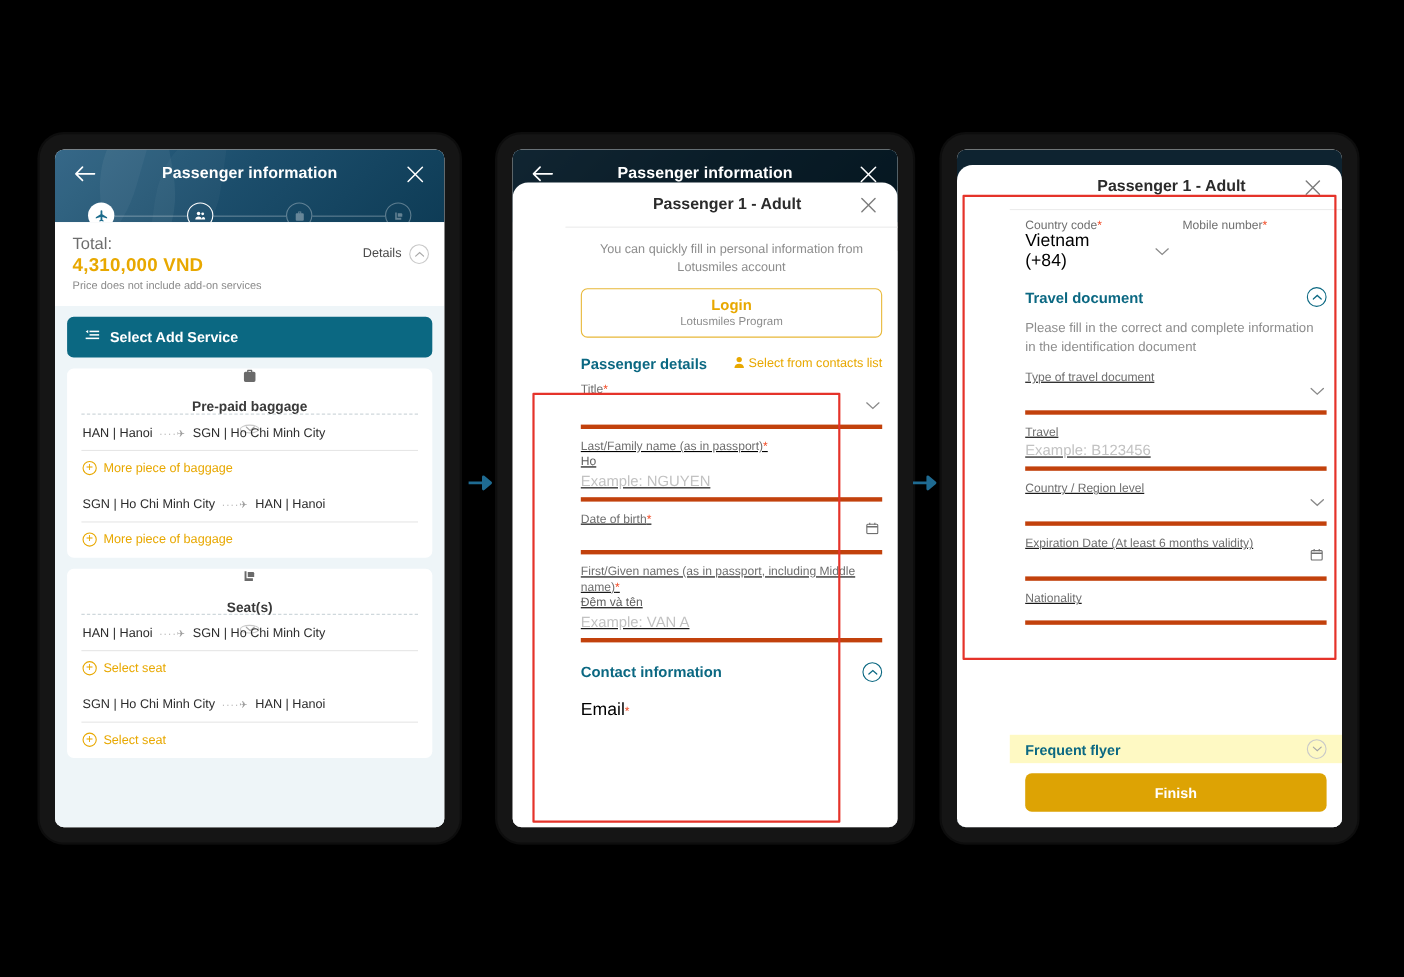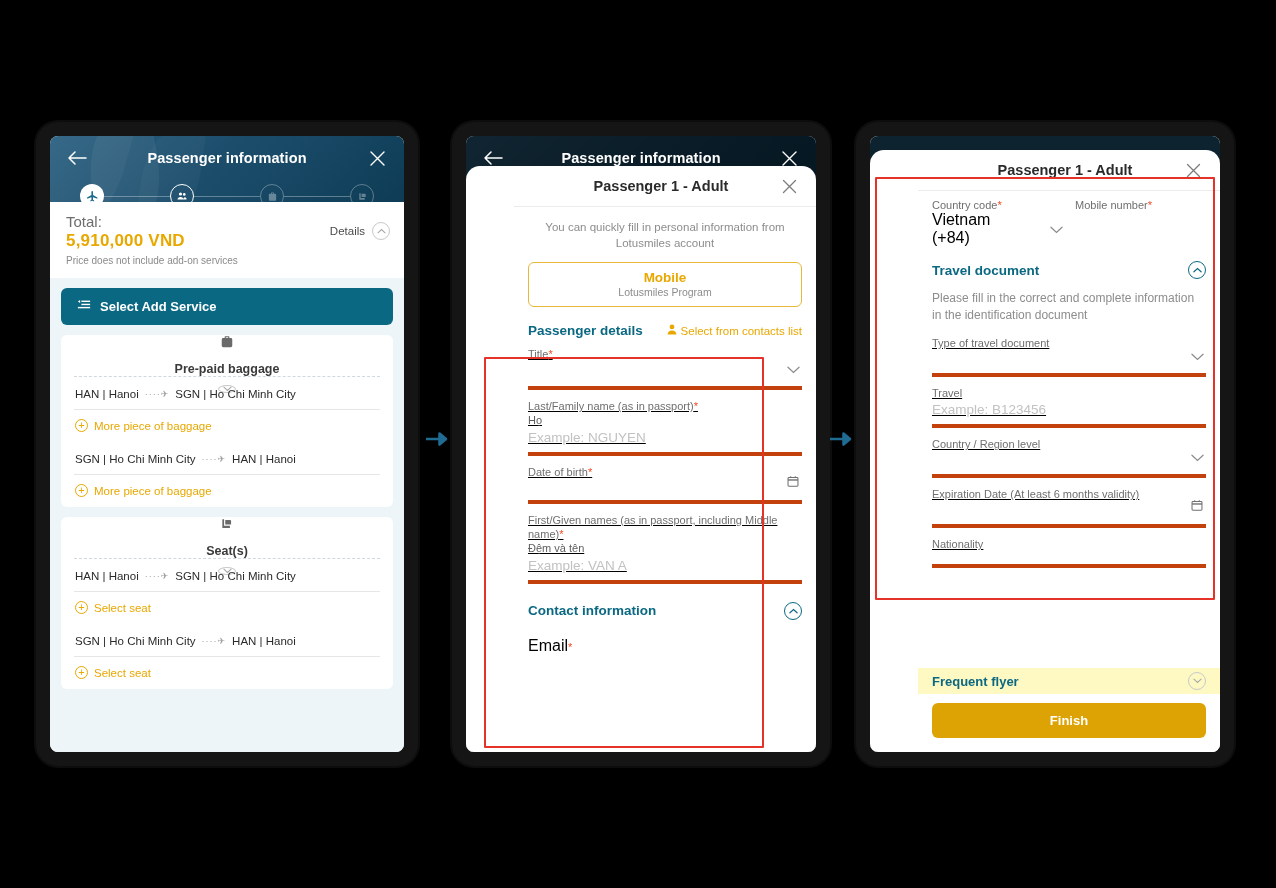--- a/index.html
+++ b/index.html
@@ -227,21 +227,21 @@
             <svg width="11" height="11" viewBox="0 0 24 24" fill="rgba(255,255,255,.35)">
                 <path d="M5 5h3v10h9v4H5z"></path>
                 <path d="M10 6h7a2 2 0 0 1 2 2v5h-9z"></path>
               </svg>
           </div>
         </div>
       </div>
 
       <div class="total-bar">
         <div class="tb-label">Total:</div>
-        <div class="tb-price">5,910,000 VND</div>
+        <div class="tb-price">4,310,000 VND</div>
         <div class="tb-note">Price does not include add-on services</div>
         <div class="tb-details">
           <span>Details</span>
           <span class="circ">
             <svg width="9" height="6" viewBox="0 0 10 6">
                 <path d="M1 5 L5 1.4 L9 5" stroke="#a8a8a8" stroke-width="1.2" fill="none" stroke-linecap="round"></path>
               </svg>
           </span>
         </div>
       </div>
@@ -374,21 +374,21 @@
             <svg width="15" height="15" viewBox="0 0 15 15">
                 <path d="M1.5 1.5 L13.5 13.5 M13.5 1.5 L1.5 13.5" stroke="#7d7d7d" stroke-width="1.3" stroke-linecap="round"></path>
               </svg>
           </div>
         </div>
 
         <div class="sheet-body">
           <div class="promo-txt">You can quickly fill in personal information from Lotusmiles account</div>
 
           <div class="login-box">
-            <div class="l1">Mobile</div>
+            <div class="l1">Login</div>
             <div class="l2">Lotusmiles Program</div>
           </div>
 
           <div class="sect-row">
             <div class="sect-title">Passenger details</div>
             <div class="contacts-link">
               <span>
                 <svg width="10" height="11" viewBox="0 0 12 13" fill="#e8a800">
                     <circle cx="6" cy="3.4" r="2.9"></circle>
                     <path d="M0.8 12.5c0-3 2.3-4.7 5.2-4.7s5.2 1.7 5.2 4.7z"></path>

